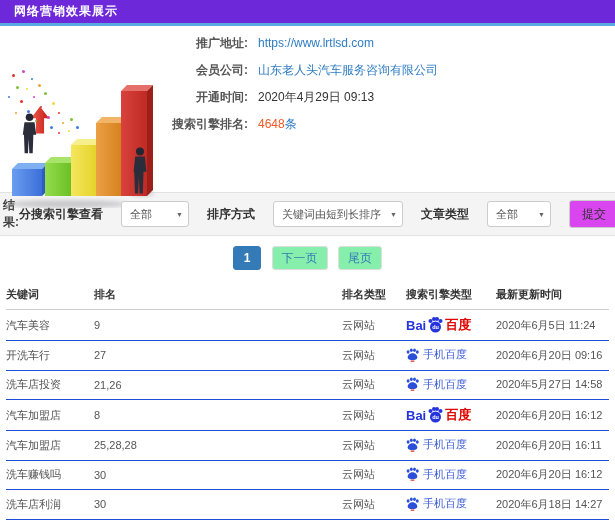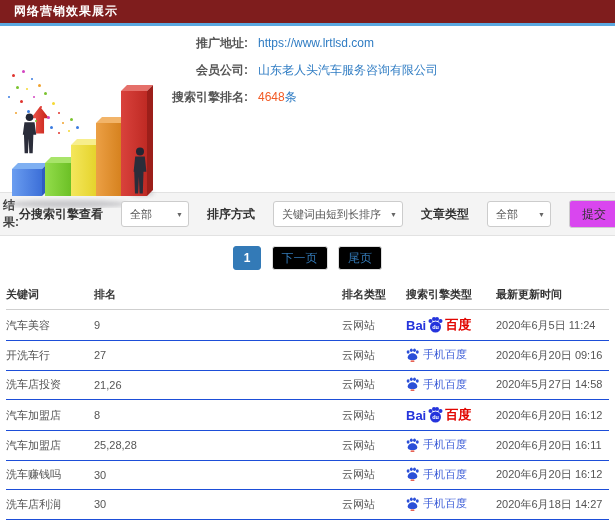--- a/index.html
+++ b/index.html
@@ -1,20 +1,20 @@
 <!DOCTYPE html>
 <html><head>
 <meta charset="utf-8">
 <style>
   * { margin:0; padding:0; box-sizing:border-box; }
   html,body { width:615px; height:520px; overflow:hidden; background:#fff;
     font-family:"Liberation Sans","DejaVu Sans",sans-serif; }
 
   
-  .topbar { height:26px; background:#7f1d1d; border-bottom:3px solid #5aa8e0;
+  .topbar { height:26px; background:#6d28d9; border-bottom:3px solid #5aa8e0;
     display:flex; align-items:center; padding-left:14px; }
   .topbar .title { color:#fff; font-size:12px; font-weight:bold; letter-spacing:1px; }
 
   
   .info-wrap { position:relative; height:166px; }
 
   
   .illu { position:absolute; left:0; top:2px; width:185px; height:180px; overflow:hidden; }
   .bar { position:absolute; }
   .bar .face { position:absolute; left:0; bottom:0; width:100%; height:100%; }
@@ -46,21 +46,21 @@
     font-family:"Liberation Sans","DejaVu Sans",sans-serif; }
   .sel::after { content:"▼"; position:absolute; right:6px; top:50%; transform:translateY(-50%);
     font-size:7px; color:#666; pointer-events:none; }
   .sel.w1 { width:68px; } .sel.w2 { width:130px; } .sel.w3 { width:64px; }
   .submit-btn { height:28px; width:50px; background:#d946ef; border:1px solid #ccc; border-radius:3px;
     font-size:12px; color:#333; cursor:pointer; font-family:"Liberation Sans","DejaVu Sans",sans-serif; }
 
   
   .pager { text-align:center; padding:10px 0 9px 0; }
   .pager .pg { display:inline-block; min-width:28px; height:24px; line-height:22px; padding:0 9px;
-    border:1px solid #ddd; border-radius:3px; background:#000000; color:#337ab7;
+    border:1px solid #ddd; border-radius:3px; background:#86efac; color:#337ab7;
     font-size:12px; margin:0 3px; cursor:pointer; }
   .pager .pg.active { background:#337ab7; border-color:#337ab7; color:#fff; font-weight:bold; }
 
   
   table.data { width:603px; margin:0 6px; border-collapse:collapse; table-layout:fixed; }
   table.data th { text-align:left; font-size:11px; color:#333; font-weight:bold;
     padding:8px 0 7px 0; border-bottom:1px solid #cfcfcf; }
   table.data td { font-size:11px; color:#555; padding:6px 0; border-bottom:1px solid #1d4ed8;
     height:27px; vertical-align:middle; }
   td.c-rank { color:#337ab7; }
@@ -161,20 +161,24 @@
   <div class="info-rows">
     <div class="info-row">
       <span class="lbl">推广地址:</span>
       <a class="val link">https://www.lrtlsd.com</a>
     </div>
     <div class="info-row">
       <span class="lbl">会员公司:</span>
       <a class="val link">山东老人头汽车服务咨询有限公司</a>
     </div>
     <div class="info-row">
+      <span class="lbl">开通时间:</span>
+      <span class="val">2020年4月29日 09:13</span>
+    </div>
+    <div class="info-row">
       <span class="lbl">搜索引擎排名:</span>
       <span class="val">
         <span class="rank-num">4648</span><span class="rank-unit">条</span>
       </span>
     </div>
   </div>
 </div>
 
 <div class="filterbar">
   <span class="result-lbl">结果:</span>

